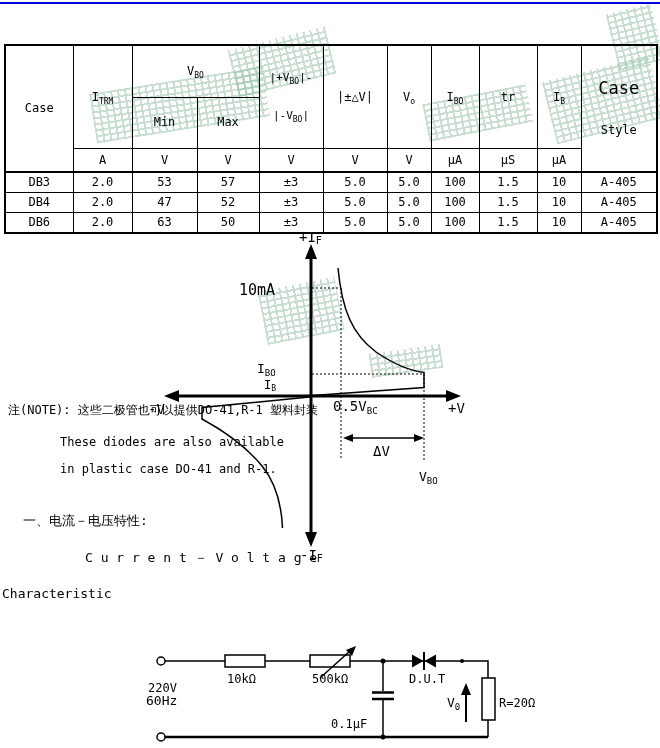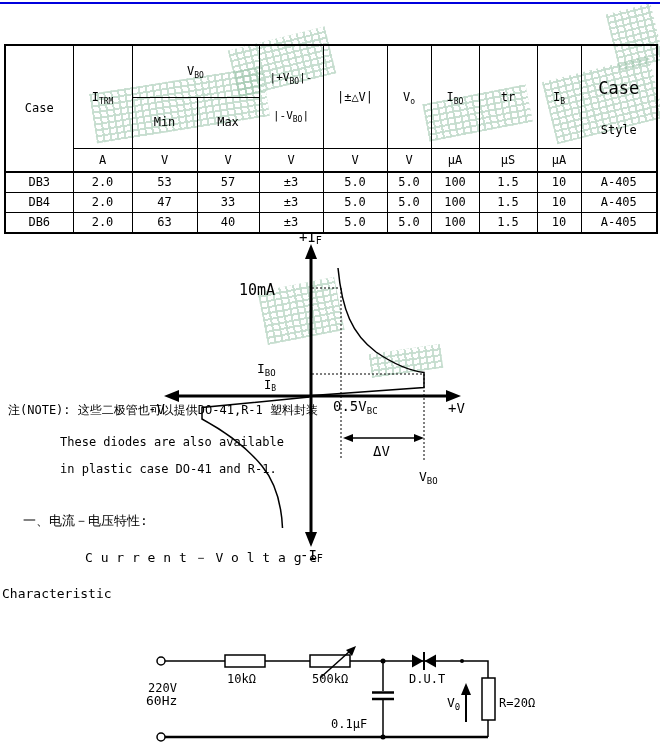--- a/index.html
+++ b/index.html
@@ -94,34 +94,34 @@
         <td>5.0</td>
         <td>100</td>
         <td>1.5</td>
         <td>10</td>
         <td>A-405</td>
       </tr>
       <tr class="d">
         <td>DB4</td>
         <td>2.0</td>
         <td>47</td>
-        <td>33</td>
+        <td>52</td>
         <td>±3</td>
         <td>5.0</td>
         <td>5.0</td>
         <td>100</td>
         <td>1.5</td>
         <td>10</td>
         <td>A-405</td>
       </tr>
       <tr class="d">
         <td>DB6</td>
         <td>2.0</td>
         <td>63</td>
-        <td>40</td>
+        <td>50</td>
         <td>±3</td>
         <td>5.0</td>
         <td>5.0</td>
         <td>100</td>
         <td>1.5</td>
         <td>10</td>
         <td>A-405</td>
       </tr>
     </tbody></table>
   </div>

